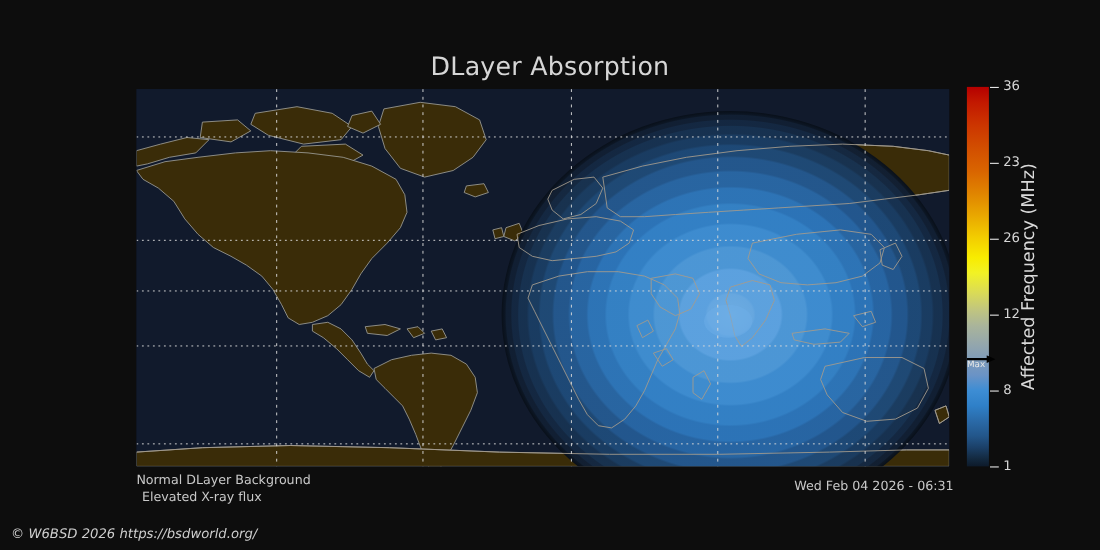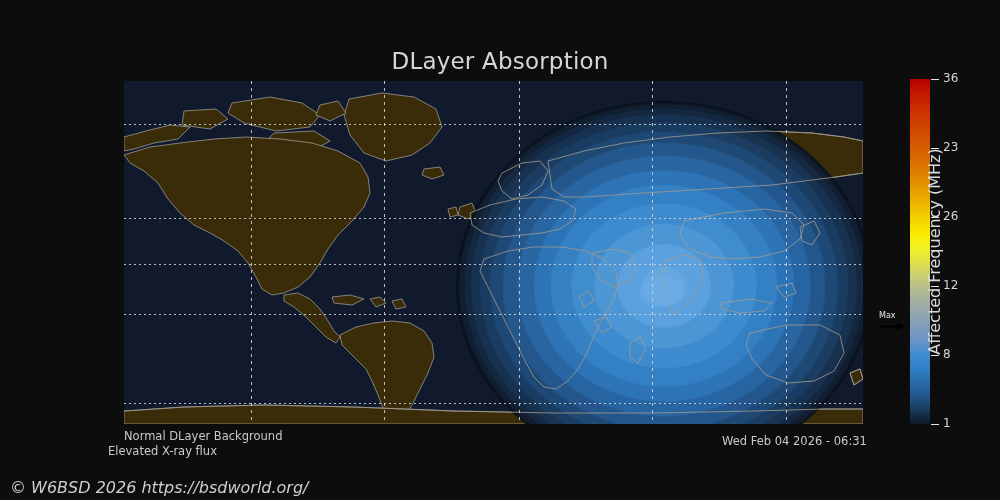--- a/index.html
+++ b/index.html
@@ -32,21 +32,21 @@
     background-image:linear-gradient(to right,#d8d8d8 0 2px,transparent 2px 5px);
     background-size:5px 1px; opacity:.85;
   }
   .grid-v {
     top:0; height:343px; width:1px;
     background-image:linear-gradient(to bottom,#d8d8d8 0 3px,transparent 3px 7px);
     background-size:1px 7px; opacity:.85;
   }
 
   
-  #colorbar-wrap { position:absolute; left:910px; top:79px; width:20px; height:345px; }
+  #colorbar-wrap { position:absolute; left:879px; top:79px; width:20px; height:345px; }
   #colorbar {
     position:absolute; left:0; top:0; width:20px; height:345px;
     background:linear-gradient(to bottom,
       #b50000 0%,
       #c21800 4%,
       #cc3500 10%,
       #d24e00 16%,
       #d96400 22%,
       #e08400 28%,
       #e9a800 34%,
@@ -80,33 +80,33 @@
   }
   #cb-axis-label span {
     transform:rotate(-90deg); white-space:nowrap;
     font-size:16px; color:#dadada;
   }
   #max-marker {
     position:absolute; left:879px; top:312px; width:40px; height:22px;
     pointer-events:none;
   }
   #max-marker .max-text {
-    position:absolute; left:0px; top:0px; font-size:8px; color:#e8e8e8;
+    position:absolute; left:0px; top:16px; font-size:8px; color:#e8e8e8;
     line-height:8px;
   }
   #max-marker .max-arrow {
     position:absolute; left:0px; top:11px; width:26px; height:7px;
   }
 
   
   #status-line-1 { position:absolute; left:124px; top:429px; font-size:11.5px; color:#c9c9c9; }
-  #status-line-2 { position:absolute; left:108px; top:444px; font-size:11.5px; color:#c9c9c9; }
+  #status-line-2 { position:absolute; left:129px; top:444px; font-size:11.5px; color:#c9c9c9; }
   #timestamp     { position:absolute; left:722px; top:434px; font-size:11.5px; color:#c9c9c9; }
   #copyright {
-    position:absolute; left:10px; top:478px; font-size:16px;
+    position:absolute; left:10px; top:478px; font-size:12px;
     font-style:italic; color:#cfcfcf;
   }
 </style>
 </head>
 <body>
 
 <div id="page-title">DLayer Absorption</div>
 
 <div id="map-panel">
 

